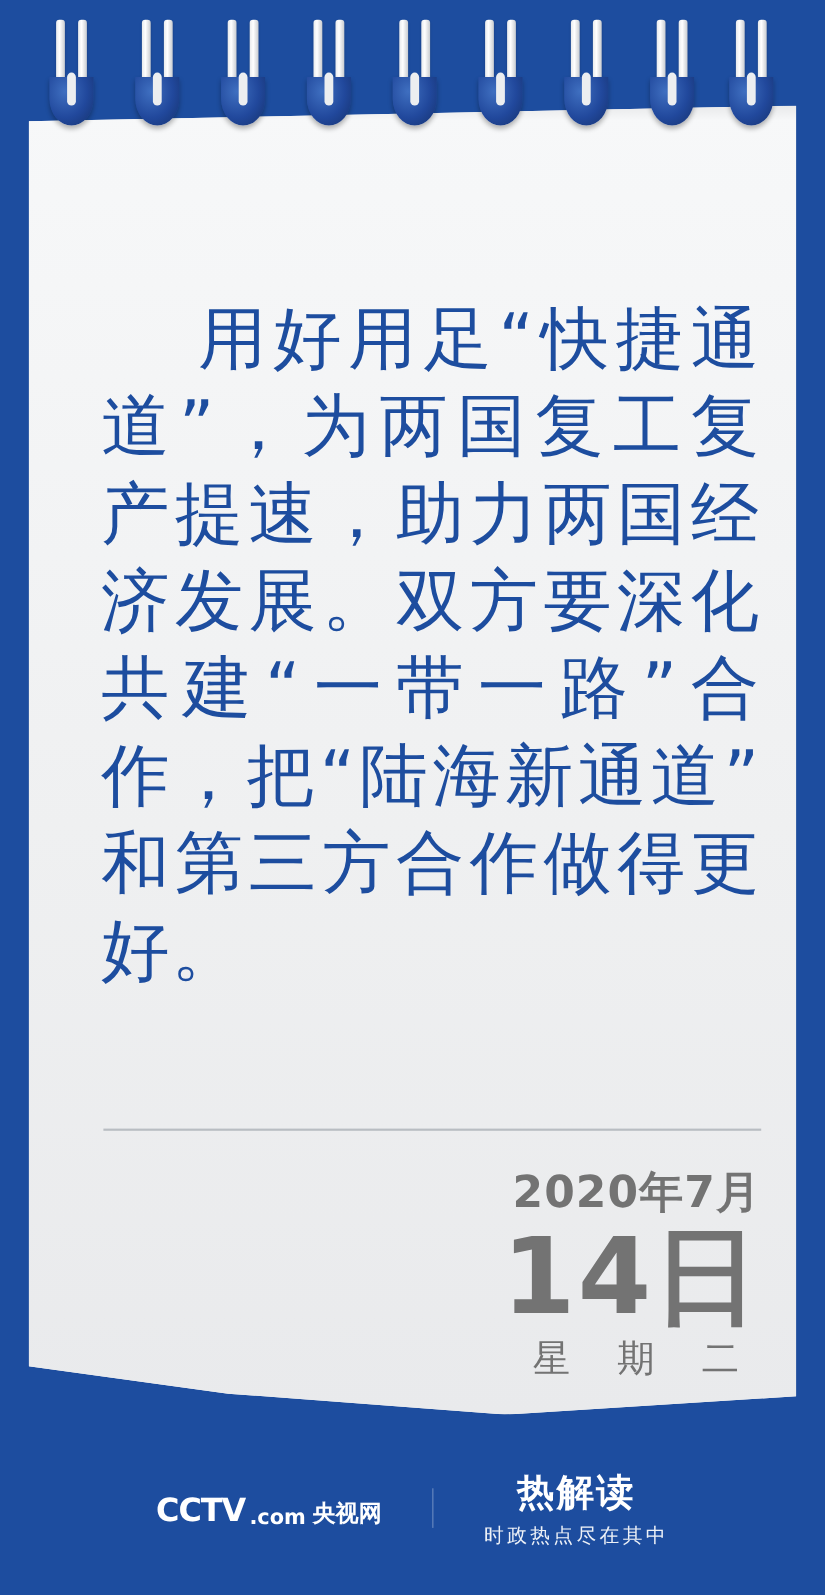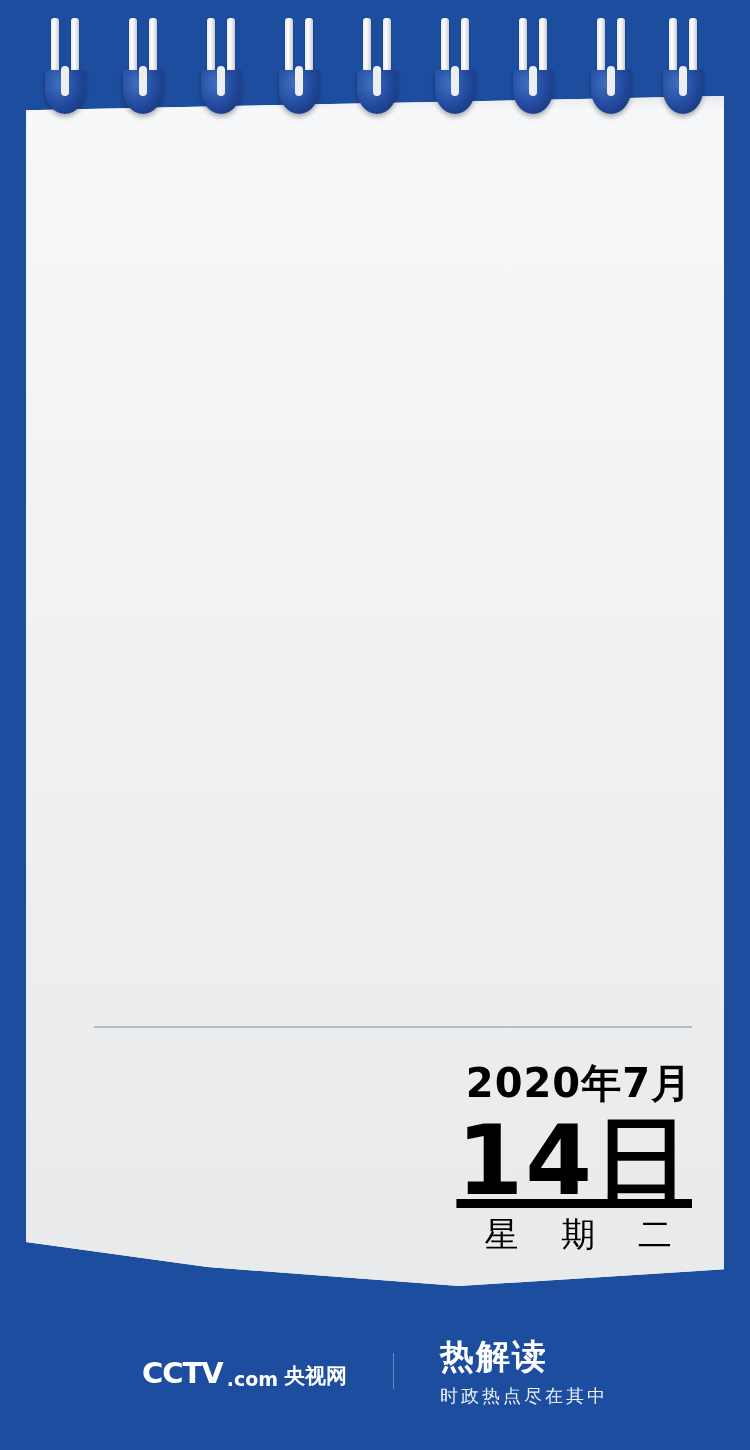--- a/index.html
+++ b/index.html
@@ -122,36 +122,35 @@
     background: #b9bdc2;
   }
 
   
   .date-block {
     position: absolute;
     right: 32px;
     top: 960px;
     width: 420px;
     text-align: right;
-    color: #000000;
+    color: #737373;
   }
   .date-ym {
     font-size: 40px;
     font-weight: 700;
     letter-spacing: 1px;
     font-family: "DejaVu Sans", "Liberation Sans", sans-serif;
   }
   .date-day {
     font-size: 96px;
     font-weight: 700;
     line-height: 1.0;
     margin-top: 2px;
     letter-spacing: 2px;
     font-family: "DejaVu Sans", "Liberation Sans", sans-serif;
-    text-decoration: underline;
   }
   .date-weekday {
     font-size: 34px;
     letter-spacing: 16px;
     margin-top: 3px;
     padding-right: 4px;
     font-family: "DejaVu Sans", "Liberation Sans", sans-serif;
   }
 
   
@@ -184,20 +183,21 @@
     font-family: "DejaVu Sans", "Liberation Sans", sans-serif;
   }
   .cctv-cn {
     font-size: 21px;
     font-weight: 700;
     margin-left: 2px;
     font-family: "DejaVu Sans", "Liberation Sans", sans-serif;
     margin-top: 10px;
   }
   .brand {
+    text-align: center;
     color: #ffffff;
   }
   .brand-name {
     font-size: 34px;
     font-weight: 700;
     letter-spacing: 2px;
     font-family: "DejaVu Sans", "Liberation Sans", sans-serif;
   }
   .brand-sub {
     font-size: 18px;
@@ -213,20 +213,21 @@
   }
 </style>
 </head>
 <body>
 
 <div class="poster">
 
   <div class="notepad">
     <div class="paper-shade"></div>
 
+    <div class="quote"><span class="indent"></span><span>用好用足“快捷通道”，为两国复工复产提速，助力两国经济发展。双方要深化共建“一带一路”合作，把“陆海新通道”和第三方合作做得更好。</span></div>
 
     <div class="divider"></div>
 
     <div class="date-block">
       <div class="date-ym">2020年7月</div>
       <div class="date-day">14日</div>
       <div class="date-weekday">星 期 二</div>
     </div>
   </div>
 

